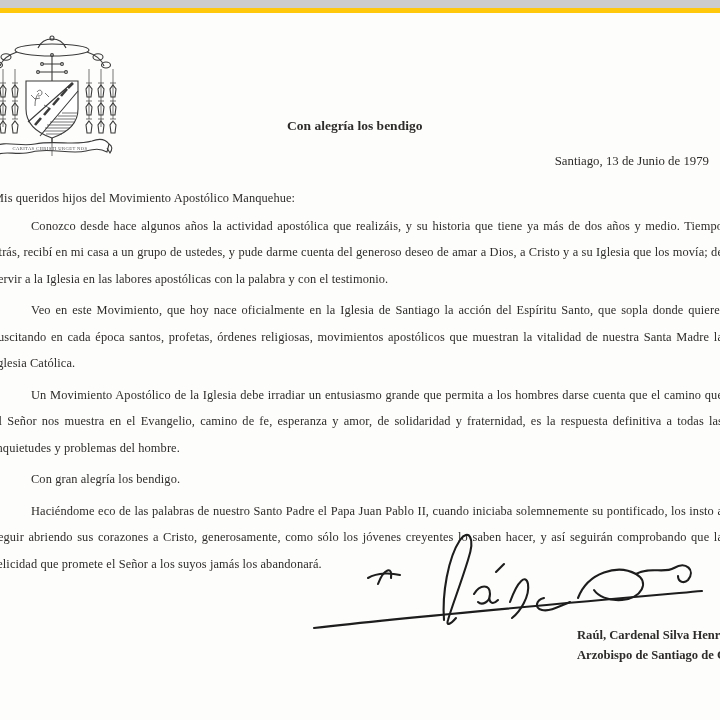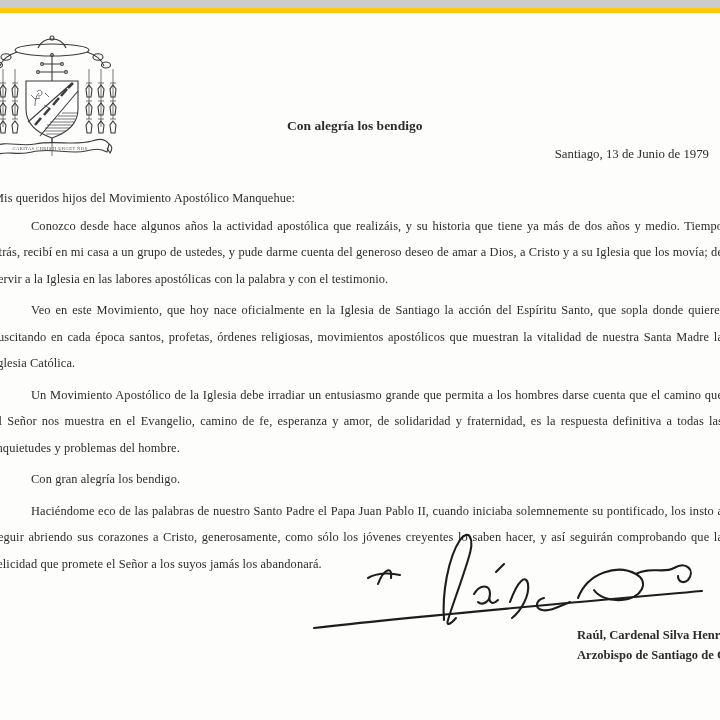--- a/index.html
+++ b/index.html
@@ -19,21 +19,21 @@
   .coa .fillw { fill:#fff; }
   .coa .thick { stroke-width:2.6; }
   .coa .thin { stroke-width:0.7; }
   .coa text { stroke:none; fill:#4a4a4a; font-family:"Liberation Serif",serif; }
 
   .title {
     position:absolute; left:287px; top:110px;
     font-weight:bold; font-size:13.5px; white-space:nowrap;
   }
   .dateline {
-    position:absolute; right:11px; top:139px;
+    position:absolute; right:11px; top:146px;
     font-size:12.8px; white-space:nowrap;
   }
   .body-text {
     position:absolute; left:-7px; top:177px; width:730px;
     font-size:12.4px; line-height:26.5px; text-align:justify;
     letter-spacing:0.1px;
   }
   .body-text p { margin:0 0 5px 0; text-indent:38px; }
   .body-text p.salutation { text-indent:0; margin-bottom:1px; }
 

